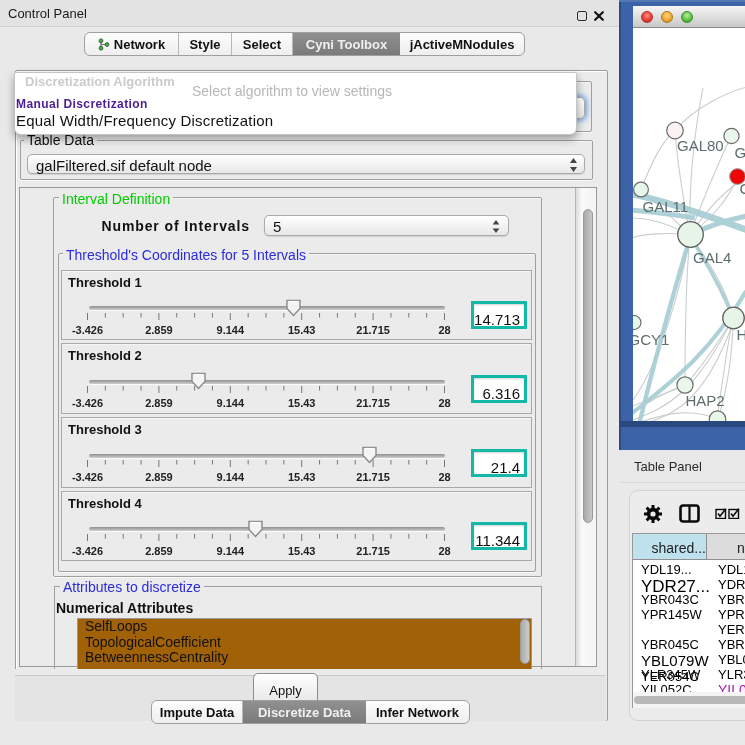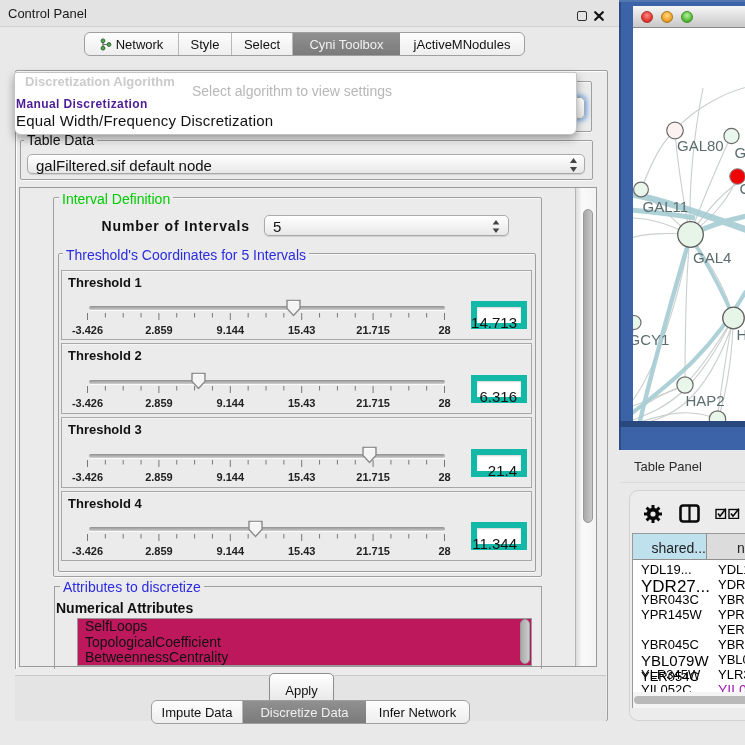--- a/index.html
+++ b/index.html
@@ -4,42 +4,42 @@
 html,body{margin:0;padding:0;width:745px;height:745px;overflow:hidden;background:#e9e9e9;
 font-family:"Liberation Sans",sans-serif;-webkit-font-smoothing:antialiased;}
 *{box-sizing:border-box;}
 .abs{position:absolute;}
 #stage{position:relative;width:745px;height:745px;}
 .titlebar{left:0;top:0;width:619px;height:27px;background:#e3e3e3;border-bottom:1px solid #d0d0d0;}
 .titletext{left:8px;top:6px;font-size:13px;color:#1a1a1a;}
 .winbox{left:577px;top:11px;width:10px;height:9.5px;border:1.3px solid #2e2e2e;border-radius:2px;}
 
 .tabbar{height:24px;border:1px solid #9f9f9f;border-radius:6px;background:linear-gradient(#fdfdfd,#eee);display:flex;overflow:hidden;}
-.tab{display:flex;align-items:center;justify-content:center;font-size:13px;font-weight:normal;color:#111;border-right:1px solid #b8b8b8;padding:0 11px;}
+.tab{display:flex;align-items:center;justify-content:center;font-size:13px;font-weight:bold;color:#111;border-right:1px solid #b8b8b8;padding:0 11px;}
 .tab:last-child{border-right:none;}
 .tabsel{background:linear-gradient(#909090,#7b7b7b);color:#f0f0f0;border-right:none;}
 
 .mainpanel{left:15px;top:70px;width:593px;height:651px;background:#ebebeb;border:1px solid #9d9d9d;border-radius:2px;box-shadow:inset 0 1px 0 #fff,inset 1px 0 0 #fff;}
 .groupbox{border:1px solid #9f9f9f;border-radius:2px;box-shadow:0 1px 0 rgba(255,255,255,.7),inset 0 1px 0 rgba(255,255,255,.6);}
 .grouptitle{position:absolute;background:#ebebeb;padding:0 3px;font-size:14px;line-height:14px;}
 
 .combo{background:linear-gradient(#fff,#f1f1f1 60%,#e7e7e7);border:1px solid #aaa;border-radius:5px;box-shadow:0 1px 1px rgba(0,0,0,.12);}
 .combotext{position:absolute;left:8px;top:2px;font-size:15px;color:#111;}
 .arrows{position:absolute;width:9px;}
 .arrows svg{display:block;}
 
 .tpanel{left:61px;width:470.5px;height:70.5px;border:1px solid #a8a8a8;background:#ebebeb;box-shadow:inset 0 1px 0 rgba(255,255,255,.5);}
 .tname{position:absolute;left:6px;top:4px;font-size:13px;font-weight:bold;color:#111;}
 .track{position:absolute;left:27px;top:35.5px;width:355.5px;height:4px;border-radius:2px;background:linear-gradient(#8f8f8f,#cfcfcf);box-shadow:0 1px 0 rgba(255,255,255,.8);}
 .thumb{position:absolute;top:28px;width:15px;height:18px;}
-.vbox{position:absolute;left:409px;top:30.5px;width:56px;height:28px;background:#fff;border:6px solid #14b8a6;box-shadow:inset 0 1px 2px rgba(0,0,0,.18);}
+.vbox{position:absolute;left:409px;top:30.5px;width:56px;height:28px;background:#fff;border:3px solid #14b8a6;box-shadow:inset 0 1px 2px rgba(0,0,0,.18);}
 .vtext{position:absolute;right:4px;top:7px;font-size:15px;color:#111;}
 .ticklbl{position:absolute;top:53px;font-size:11px;font-weight:bold;color:#222;transform:translateX(-50%);}
 
-.attrlist{left:77px;top:618px;width:455px;height:48px;background:#be185d;border:1px solid #989898;overflow:hidden;}
+.attrlist{left:77px;top:618px;width:455px;height:56px;background:#a16207;border:1px solid #989898;overflow:hidden;}
 .attrlist div{font-size:14px;color:#111;padding-left:7px;line-height:15.6px;}
 
 .btn{border:1px solid #8d8d8d;border-radius:5px;background:linear-gradient(#fff,#e3e3e3);font-size:13px;color:#111;display:flex;align-items:center;justify-content:center;box-shadow:0 1px 1px rgba(0,0,0,.1);}
 
 .dropdown{left:14px;top:72px;width:563px;height:63px;background:#fff;border:1px solid #c4c4c4;border-radius:2px 2px 7px 7px;box-shadow:0 4px 9px rgba(0,0,0,.35);}
 
 .netwin{left:619px;top:0;width:126px;height:450px;background:#3c63a7;}
 .nettitle{left:633px;top:6px;width:112px;height:22px;background:linear-gradient(#f6f6f6,#c8c8c8);border-bottom:1px solid #8a8a8a;}
 .light{position:absolute;top:10.5px;width:12px;height:12px;border-radius:50%;}
 .canvas{left:633px;top:28px;width:112px;height:393px;background:#fff;}
@@ -277,21 +277,21 @@
 <div class="abs" style="left:56px;top:599.5px;font-size:14px;font-weight:bold;color:#111;">Numerical Attributes</div>
 <div class="abs attrlist">
   <div>SelfLoops</div>
       <div>TopologicalCoefficient</div>
       <div>BetweennessCentrality</div>
 </div>
 <div class="abs" style="left:520px;top:619px;width:10px;height:45px;background:linear-gradient(90deg,#aaa,#ccc);border:1px solid #9c9c9c;border-radius:5px;"></div>
 
 <div class="abs" style="left:15px;top:669px;width:591px;height:51px;background:#ebebeb;"></div>
 <div class="abs" style="left:15px;top:675px;width:591px;height:46px;background:#e4e4e4;border-top:1px solid #cacaca;"></div>
-<div class="abs btn" style="left:269px;top:673px;width:65px;height:35px;">Apply</div>
+<div class="abs btn" style="left:253px;top:673px;width:65px;height:35px;">Apply</div>
 
 <div class="abs tabbar" style="left:151px;top:700px;">
  <div class="tab" style="width:91px;padding:0;">Impute Data</div>
  <div class="tab tabsel" style="width:123px;padding:0;">Discretize Data</div>
  <div class="tab" style="width:103px;padding:0;">Infer Network</div>
 </div>
 
 <div class="abs dropdown"></div>
 <div class="abs" style="left:25px;top:73.5px;font-size:13px;font-weight:bold;color:#cbcbcb;z-index:3;">Discretization Algorithm</div>
 <div class="abs" style="left:192px;top:82.5px;font-size:14px;color:#b7b7b7;z-index:3;">Select algorithm to view settings</div>

